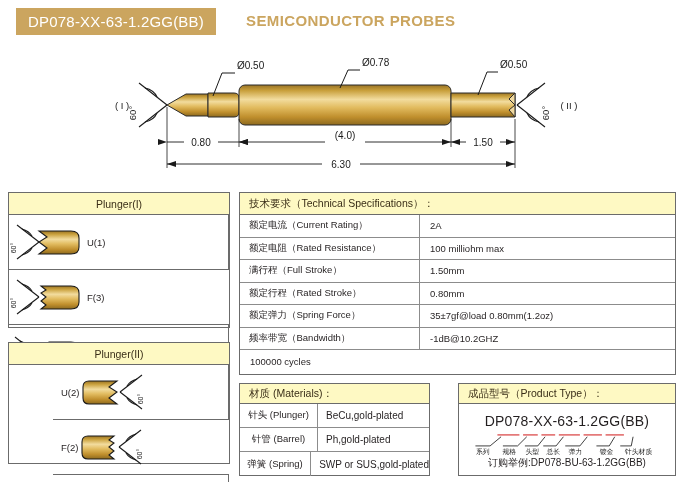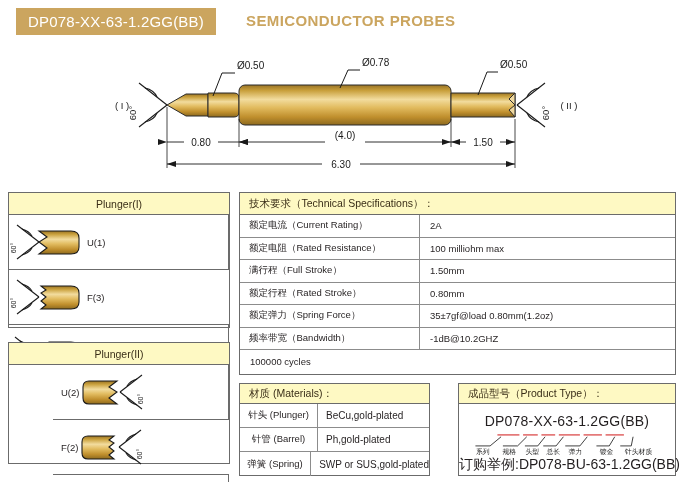--- a/index.html
+++ b/index.html
@@ -82,21 +82,21 @@
   #product{left:458px;top:383px;width:218px;height:93px;}
   #product .panel-head{height:20px;}
   .prod-body{position:relative;height:72px;}
   .prod-code{
     position:absolute;left:0;right:0;top:9px;text-align:center;
     font-size:14px;letter-spacing:.2px;white-space:nowrap;
   }
   .prod-legend{position:absolute;left:0;right:0;top:30px;height:22px;}
   .prod-example{
     position:absolute;left:0;right:0;top:52px;text-align:center;
-    font-size:14px;white-space:nowrap;
+    font-size:10px;white-space:nowrap;
   }
 </style>
 </head>
 <body>
 
 <div class="page">
 
   <div class="header">
     <div class="model-badge">
       <span>DP078-XX-63-1.2GG(BB)</span>

